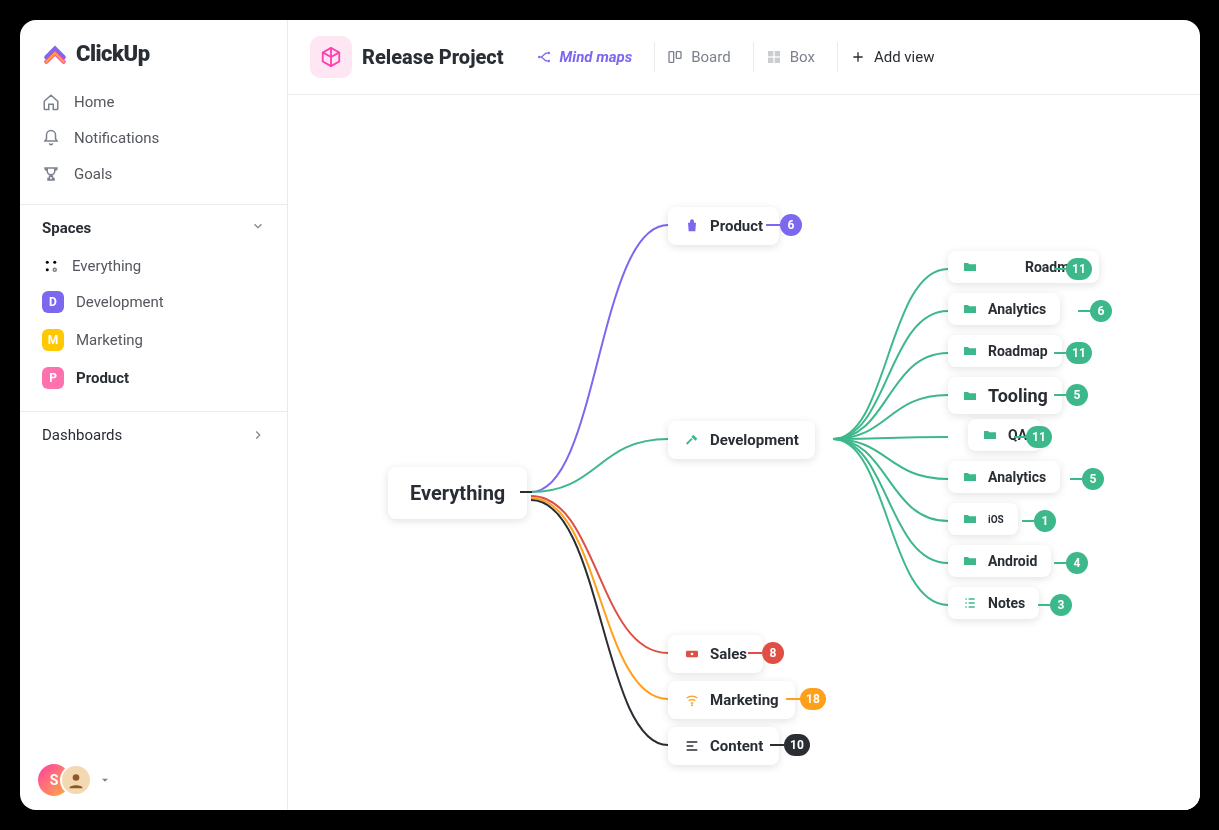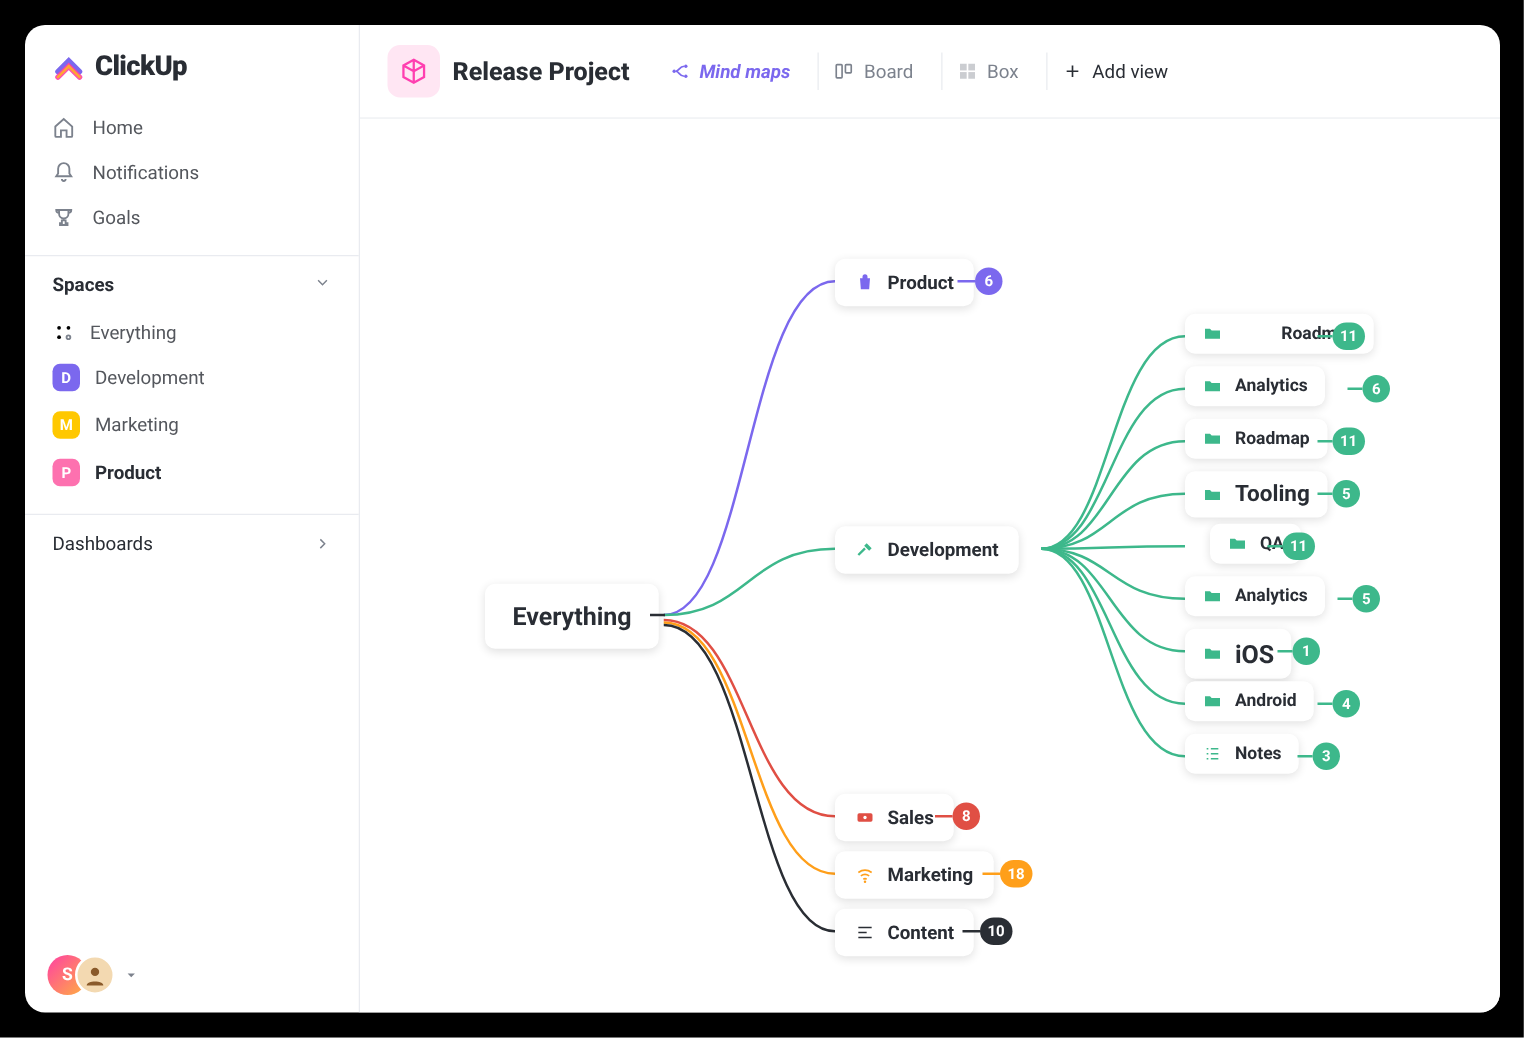--- a/index.html
+++ b/index.html
@@ -284,21 +284,21 @@
           <span class="connector" style="left: 726px; top: 341px; width: 12px; background: rgb(61, 184, 139);"></span>
           <span class="badge" style="left: 738px; top: 331px; background: rgb(61, 184, 139);">11</span>
           <div class="node" style="left: 660px; top: 366px; padding: 8px 14px; font-size: 14px;">
             <svg class="node-icon" viewBox="0 0 24 24" style="color:#3db88b">
               <path d="M3 6h6l2 2h10v10H3z" fill="currentColor"></path>
             </svg>
             <span>Analytics</span>
           </div>
           <span class="connector" style="left: 782px; top: 383px; width: 12px; background: rgb(61, 184, 139);"></span>
           <span class="badge" style="left: 794px; top: 373px; background: rgb(61, 184, 139);">5</span>
-          <div class="node" style="left: 660px; top: 408px; padding: 8px 14px; font-size: 20px;">
+          <div class="node" style="left: 660px; top: 408px; padding: 8px 14px; font-size: 10px;">
             <svg class="node-icon" viewBox="0 0 24 24" style="color:#3db88b">
               <path d="M3 6h6l2 2h10v10H3z" fill="currentColor"></path>
             </svg>
             <span>iOS</span>
           </div>
           <span class="connector" style="left: 734px; top: 425px; width: 12px; background: rgb(61, 184, 139);"></span>
           <span class="badge" style="left: 746px; top: 415px; background: rgb(61, 184, 139);">1</span>
           <div class="node" style="left: 660px; top: 450px; padding: 8px 14px; font-size: 14px;">
             <svg class="node-icon" viewBox="0 0 24 24" style="color:#3db88b">
               <path d="M3 6h6l2 2h10v10H3z" fill="currentColor"></path>

